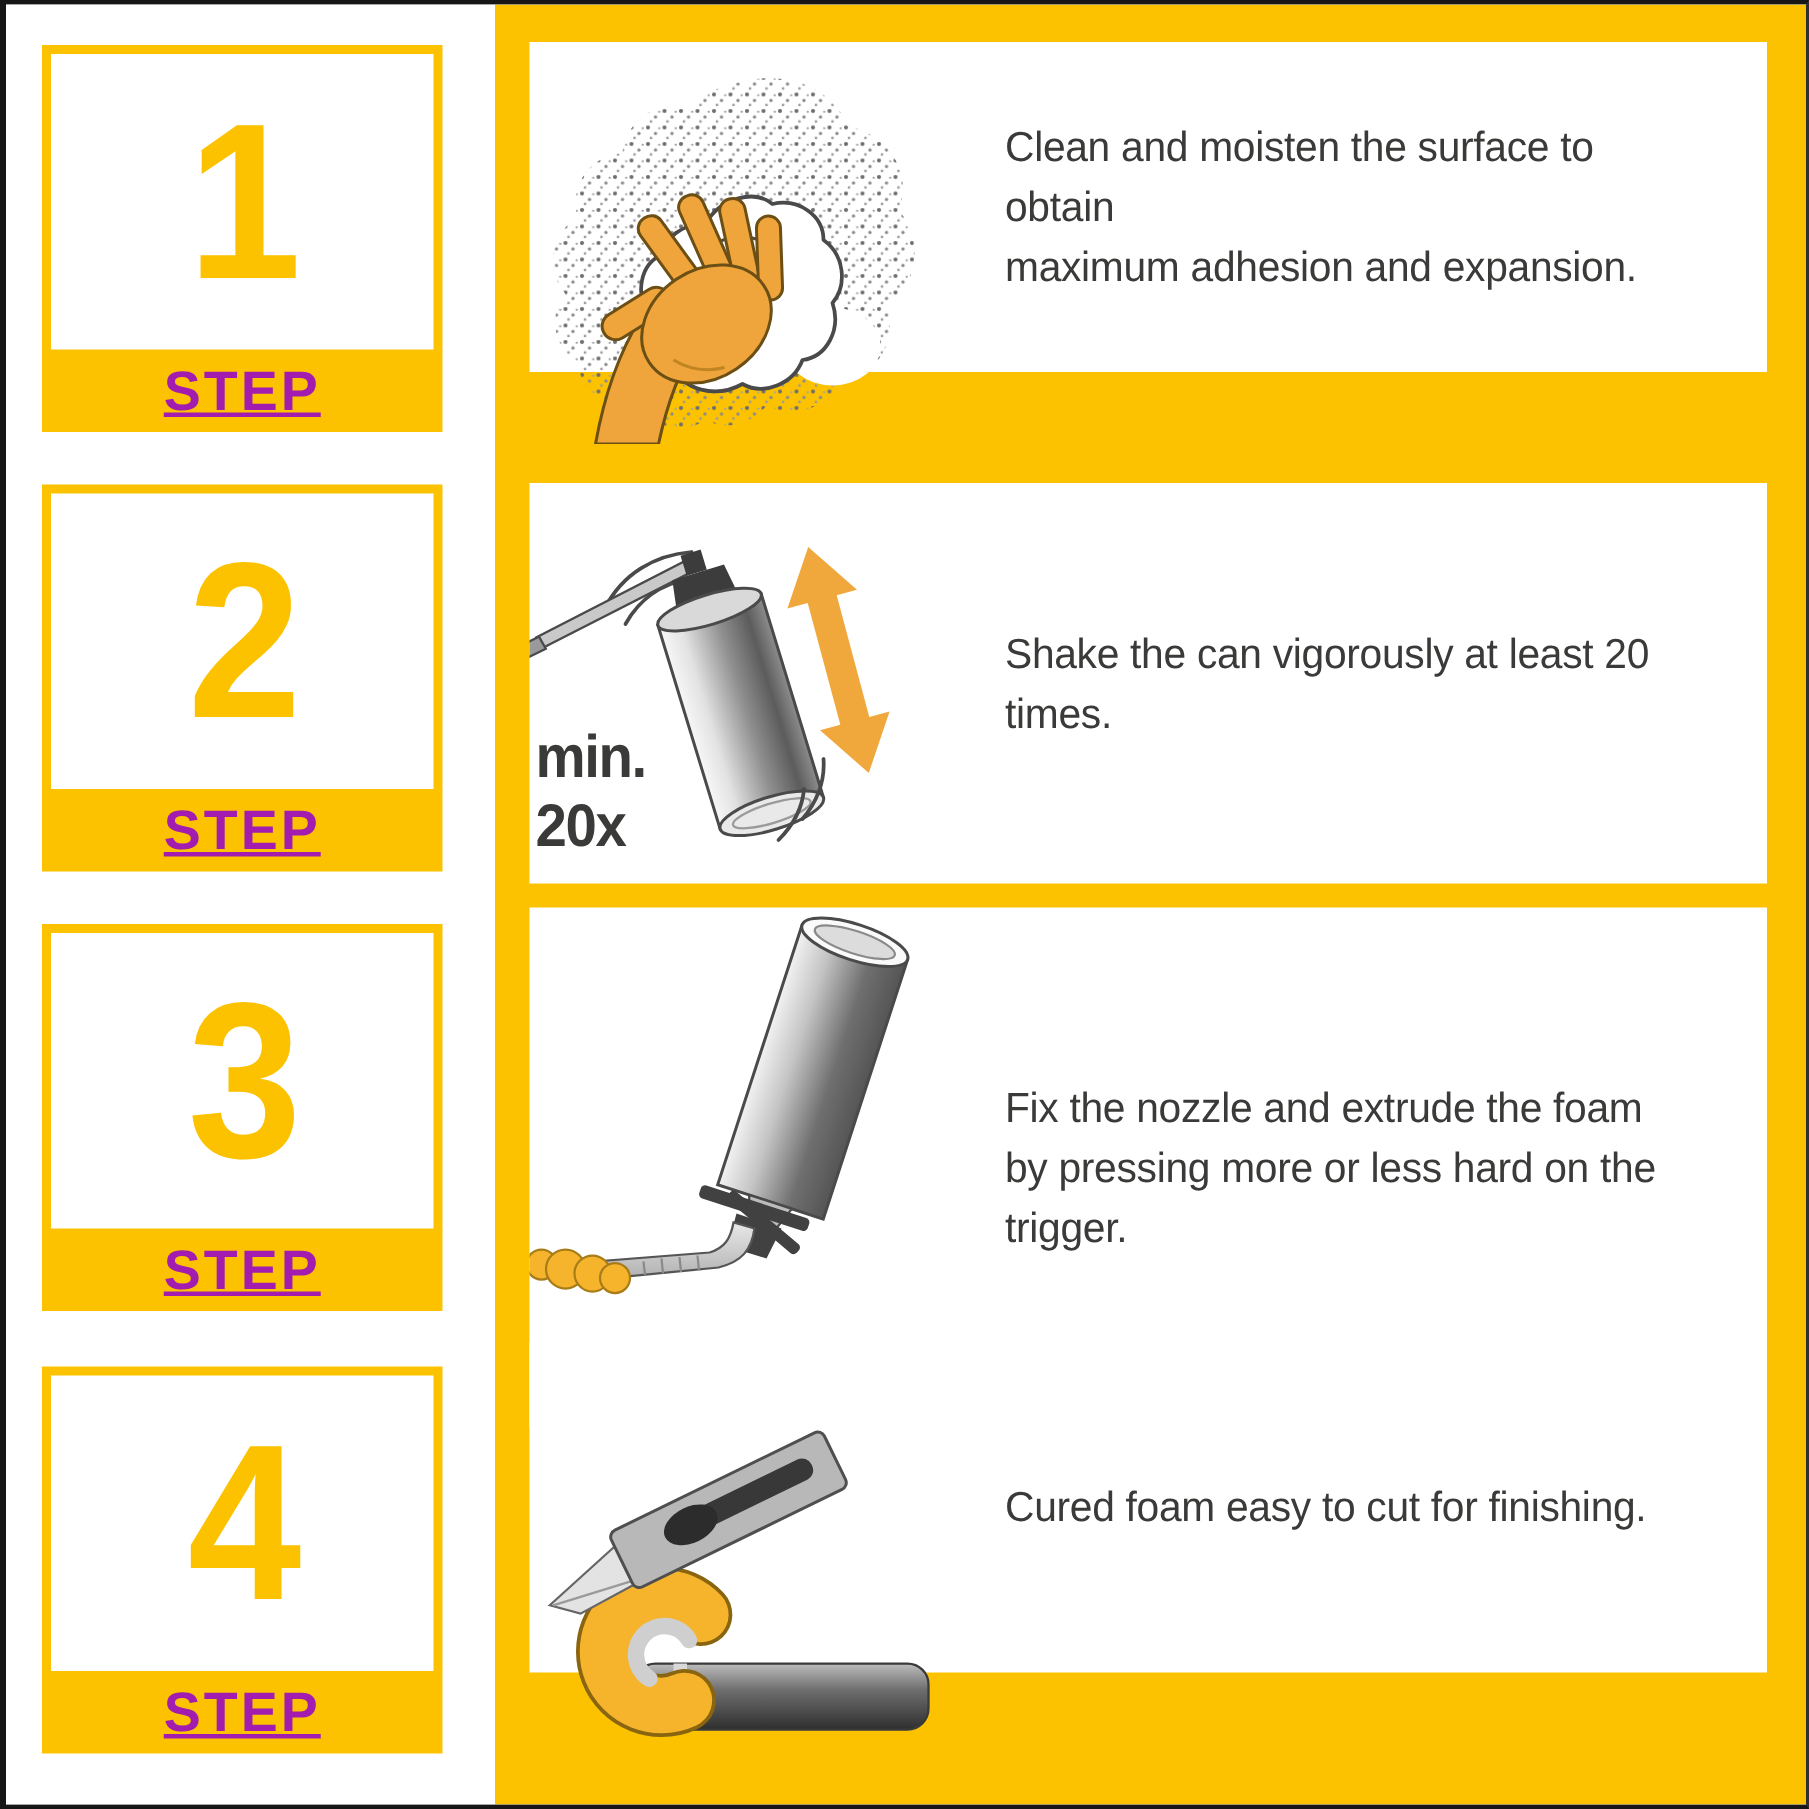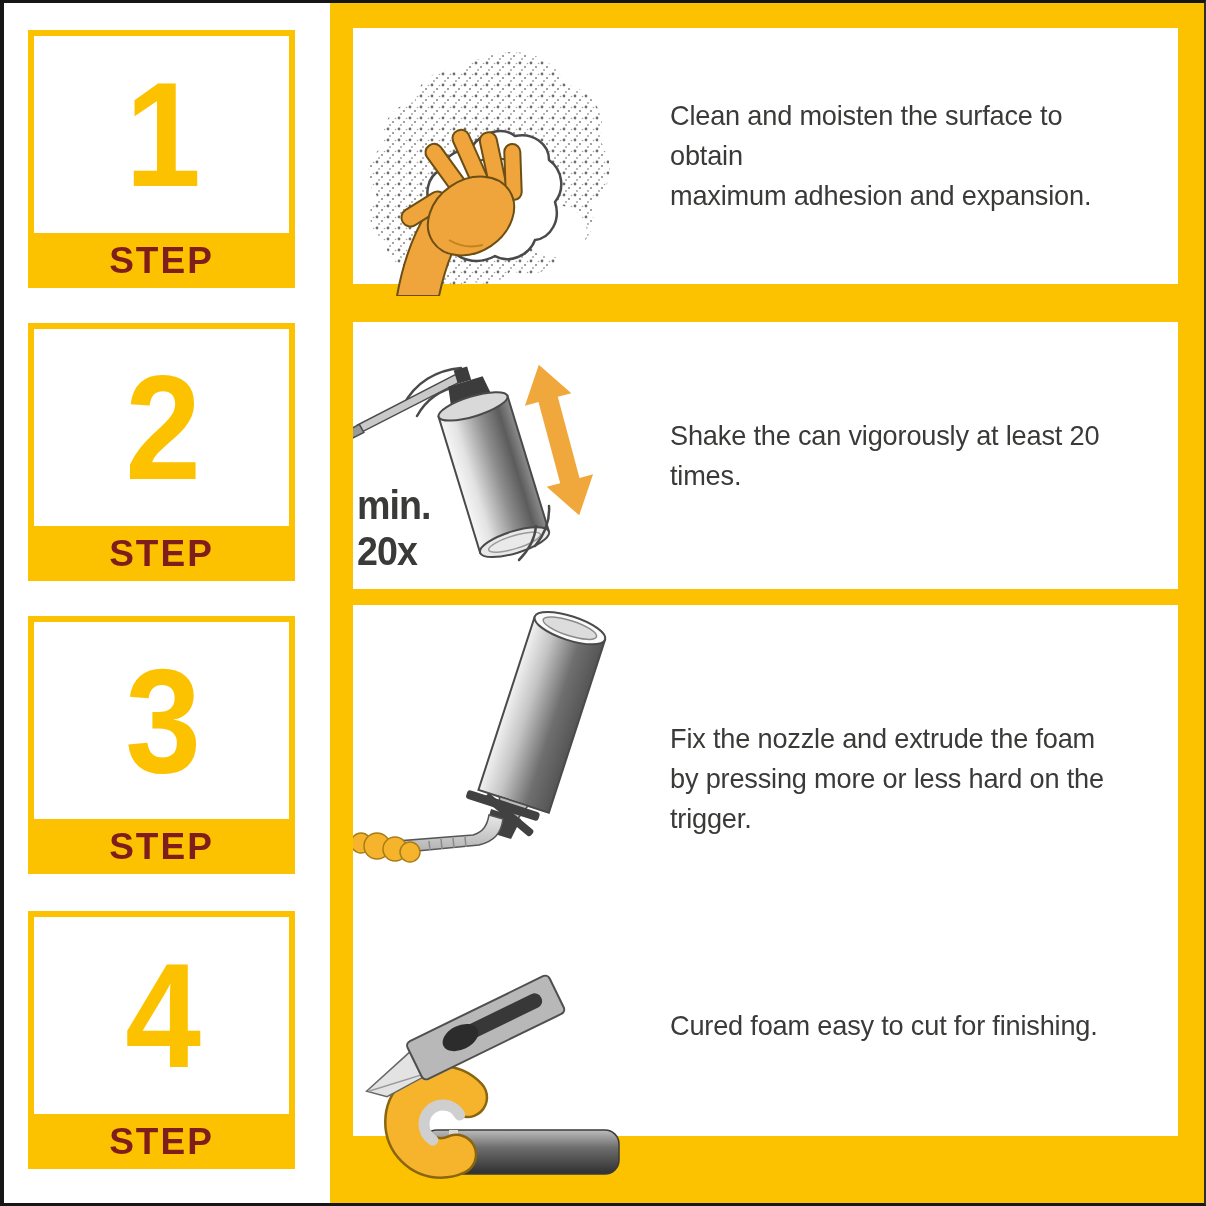--- a/index.html
+++ b/index.html
@@ -17,31 +17,31 @@
     background:#FCC200;padding:6px 6px 0 6px;box-sizing:border-box;
     display:flex;flex-direction:column;
   }
   .card-1{top:27px}.card-2{top:320px}.card-3{top:613px}.card-4{top:908px}
   .num-box{background:#ffffff;height:197px;display:flex;align-items:center;justify-content:center;}
   .step-num{
     color:#FCC200;font-size:148px;font-weight:bold;line-height:1;
     letter-spacing:-4px;transform:scaleX(.92);
   }
   .step-bar{flex:1;display:flex;align-items:center;justify-content:center;}
-  .step-label{color:#7f1d1d;font-size:37px;font-weight:bold;letter-spacing:2px;}
+  .step-label{color:#a21caf;font-size:37px;font-weight:bold;letter-spacing:2px;text-decoration:underline;}
   
   .right-col{position:absolute;left:326px;top:0;width:874px;height:1200px;background:#FCC200;}
   .panel{
     position:absolute;left:23px;width:825px;background:#ffffff;
     display:flex;align-items:center;
   }
-  .panel-1{top:25px;height:256px}
+  .panel-1{top:25px;height:220px}
   .panel-2{top:319px;height:267px}
   .panel-3{top:602px;height:347px}
-  .panel-4{top:913px;height:220px}
+  .panel-4{top:892px;height:220px}
   .illus{position:relative;width:272px;height:100%;flex:none;padding-left:45px;}
   .illus svg{position:absolute;left:0;top:0;}
   .desc{
     flex:1;color:#3A3A39;font-size:28px;line-height:40px;
     letter-spacing:-.2px;white-space:pre-line;padding-right:26px;
     transform:scaleX(.97);transform-origin:left center;
   }
   .shake-note{
     position:absolute;left:4px;top:160px;color:#3A3A39;font-weight:bold;
     font-size:40px;line-height:46px;white-space:pre-line;letter-spacing:-1px;

